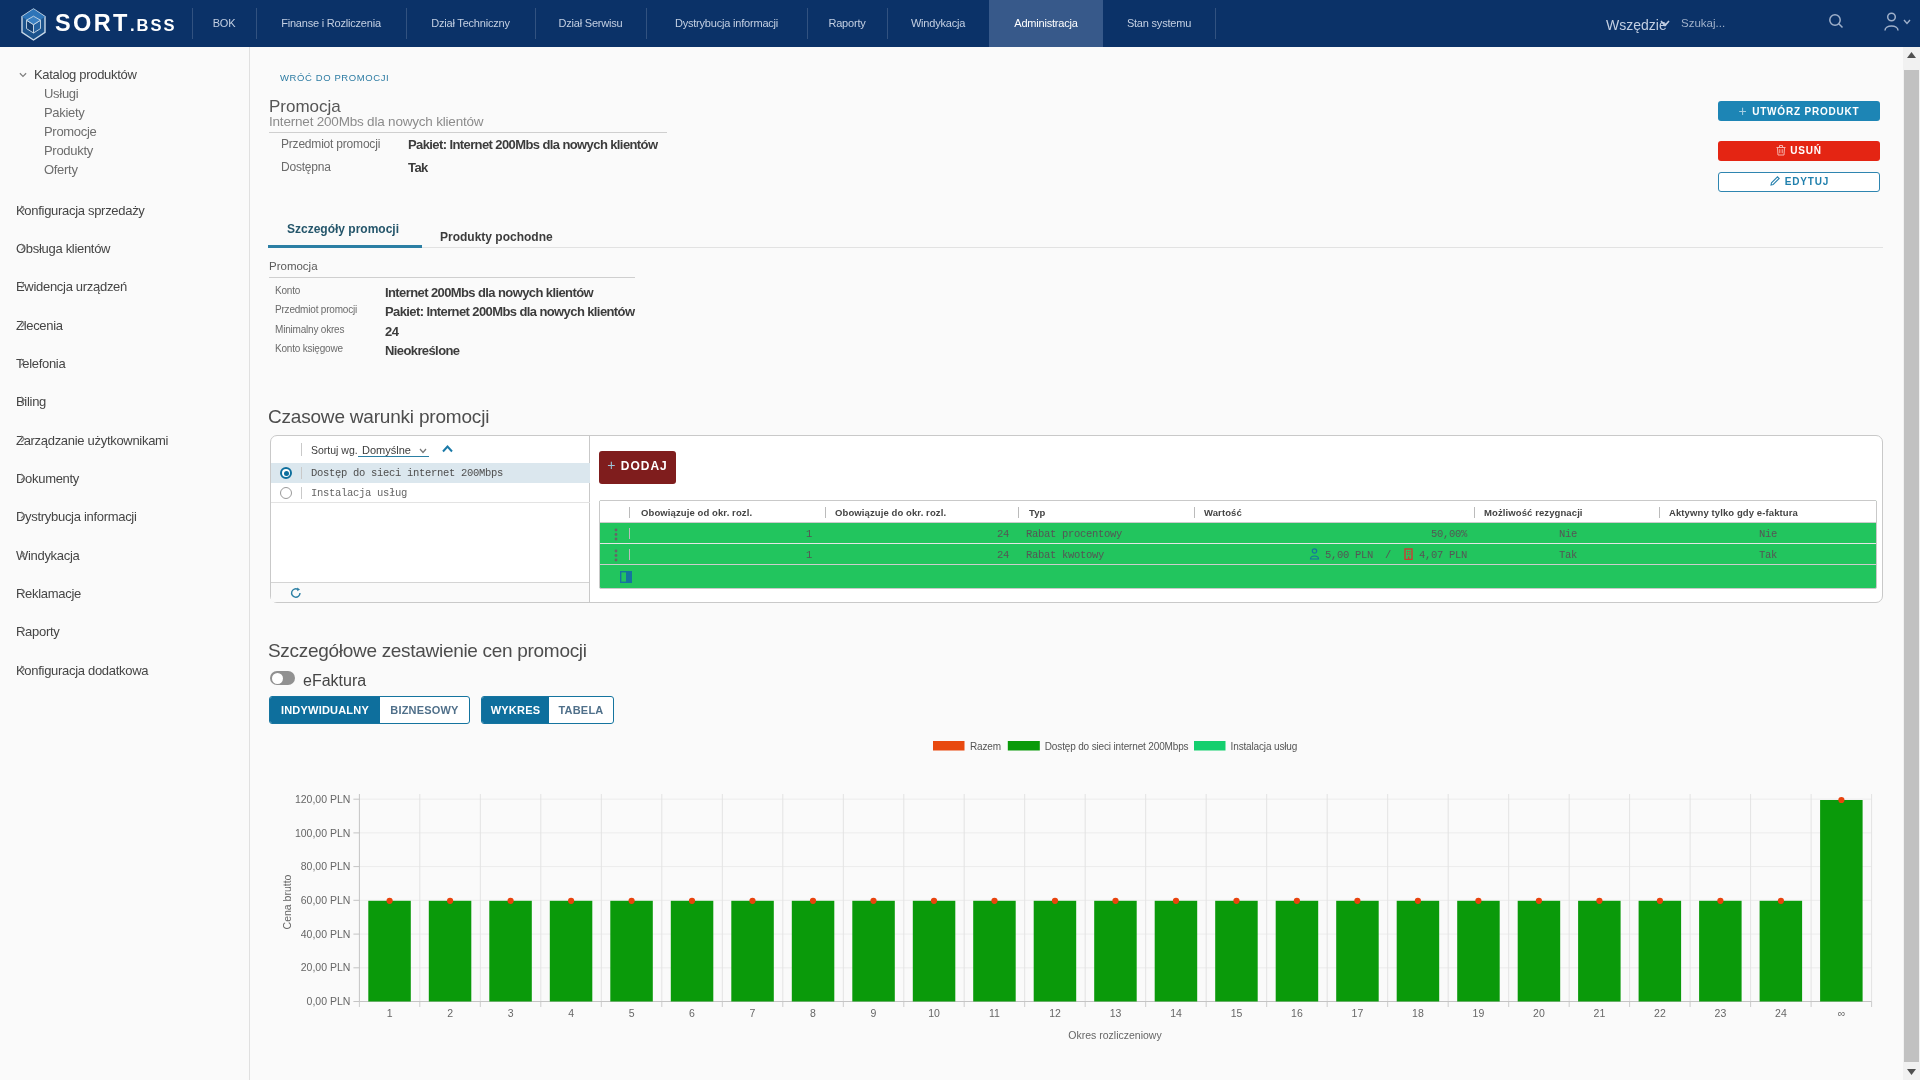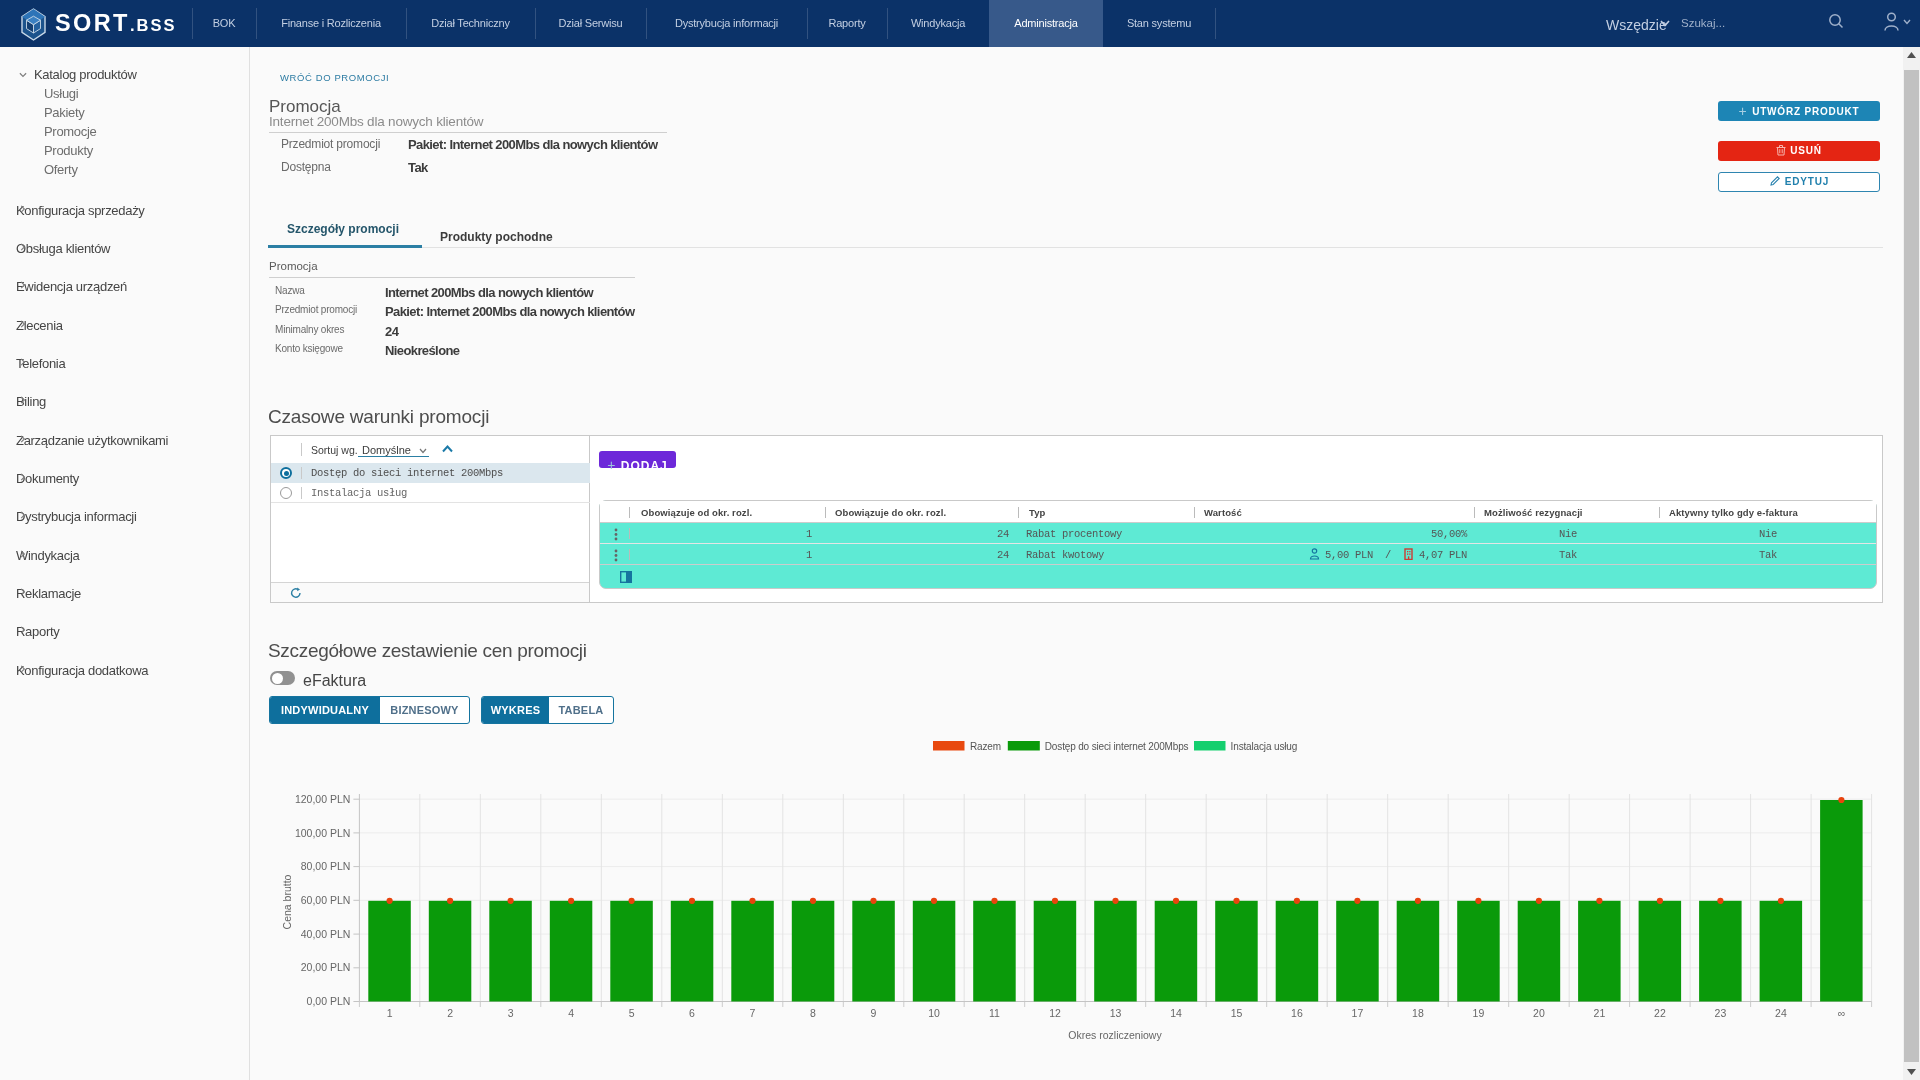--- a/index.html
+++ b/index.html
@@ -48,36 +48,36 @@
   .tab-under { position:absolute; left:268px; top:245px; width:154px; height:3px; background:#2b7fa4; }
   .tab-border { position:absolute; left:269px; top:247px; width:1614px; height:1px; background:#e2e2e2; }
 
   .sec-label { position:absolute; left:269px; top:260px; font-size:11.5px; color:#5a5a5a; }
   .sec-hr { position:absolute; left:269px; top:277px; width:366px; height:1px; background:#cfcfcf; }
 
   .h2 { position:absolute; left:268px; color:#4d4d4d; font-weight:normal; }
 
   
   .panel { position:absolute; left:270px; top:435px; width:1613px; height:168px; background:#fff;
-           border:1px solid #c9c9c9; border-radius:0; }
+           border:1px solid #c9c9c9; border-radius:7px; }
   .panel-left { position:absolute; left:0; top:0; width:319px; height:166px; border-right:1px solid #c9c9c9; }
   .sortbar { position:absolute; left:0; top:0; width:319px; height:27px; }
   .list-row { position:absolute; left:0; width:319px; height:20px; font-family:"Liberation Mono", monospace;
               font-size:10.5px; letter-spacing:-0.3px; color:#555; line-height:20px; }
   .list-row .vbar { position:absolute; left:30px; top:4px; width:1px; height:12px; background:#c9c9c9; }
   .panel-foot { position:absolute; left:0; bottom:0; width:318px; height:20px; background:#fafafa;
                 border-top:1px solid #d4d4d4; border-radius:0 0 0 3px; }
 
-  .btn-dodaj { position:absolute; left:599px; top:451px; width:77px; height:17px; background:#6d28d9;
+  .btn-dodaj { position:absolute; left:599px; top:451px; width:77px; height:33px; background:#7f1d1d;
                border-radius:3px; color:#fff; font-size:12px; font-weight:bold; letter-spacing:1px;
                text-align:center; line-height:29px; }
 
   
-  .tbl { position:absolute; left:599px; top:500px; width:1278px; height:89px; background:#5eead4;
-         border:1px solid #c9c9c9; border-radius:7px; }
+  .tbl { position:absolute; left:599px; top:500px; width:1278px; height:89px; background:#22c55e;
+         border:1px solid #c9c9c9; border-radius:2px; }
   .trow { position:absolute; left:0; width:1276px; }
   .cell { position:absolute; top:0; height:100%; }
   .thead-txt { font-size:9.5px; font-weight:bold; color:#444; letter-spacing:0.1px; }
   .mono { font-family:"Liberation Mono", monospace; font-size:10.5px; letter-spacing:-0.3px; color:#555; }
   .hsep { position:absolute; top:6px; width:1px; height:11px; background:#bbb; }
 
   
   .h2b { position:absolute; left:268px; top:640px; font-size:19px; letter-spacing:-0.3px; color:#4d4d4d; font-weight:normal; }
   .switch { position:absolute; left:270px; top:671px; width:25px; height:14px; background:#919191; border-radius:7px; }
   .switch .knob { position:absolute; left:1.5px; top:1.5px; width:11px; height:11px; background:#fff; border-radius:50%; }
@@ -214,21 +214,21 @@
       <path d="M2 10 L2.5 7.8 L8.5 1.8 L10.2 3.5 L4.2 9.5 Z" fill="none" stroke="#2e85b0" stroke-width="1.1"></path>
     </svg>EDYTUJ</div>
 
 <div class="tab1">Szczegóły promocji</div>
 <div class="tab2">Produkty pochodne</div>
 <div class="tab-border"></div>
 <div class="tab-under"></div>
 
 <div class="sec-label">Promocja</div>
 <div class="sec-hr"></div>
-<div class="fld-label" style="left:275px;top:285px">Nazwa</div>
+<div class="fld-label" style="left:275px;top:285px">Konto</div>
 <div class="fld-value" style="left:385px;top:285px">Internet 200Mbs dla nowych klientów</div>
 <div class="fld-label" style="left:275px;top:304px">Przedmiot promocji</div>
 <div class="fld-value" style="left:385px;top:304px">Pakiet: Internet 200Mbs dla nowych klientów</div>
 <div class="fld-label" style="left:275px;top:324px">Minimalny okres</div>
 <div class="fld-value" style="left:385px;top:324px">24</div>
 <div class="fld-label" style="left:275px;top:343px">Konto księgowe</div>
 <div class="fld-value" style="left:385px;top:343px">Nieokreślone</div>
 
 <div class="h2" style="top:406px;font-size:19px;letter-spacing:-0.2px">Czasowe warunki promocji</div>
 

